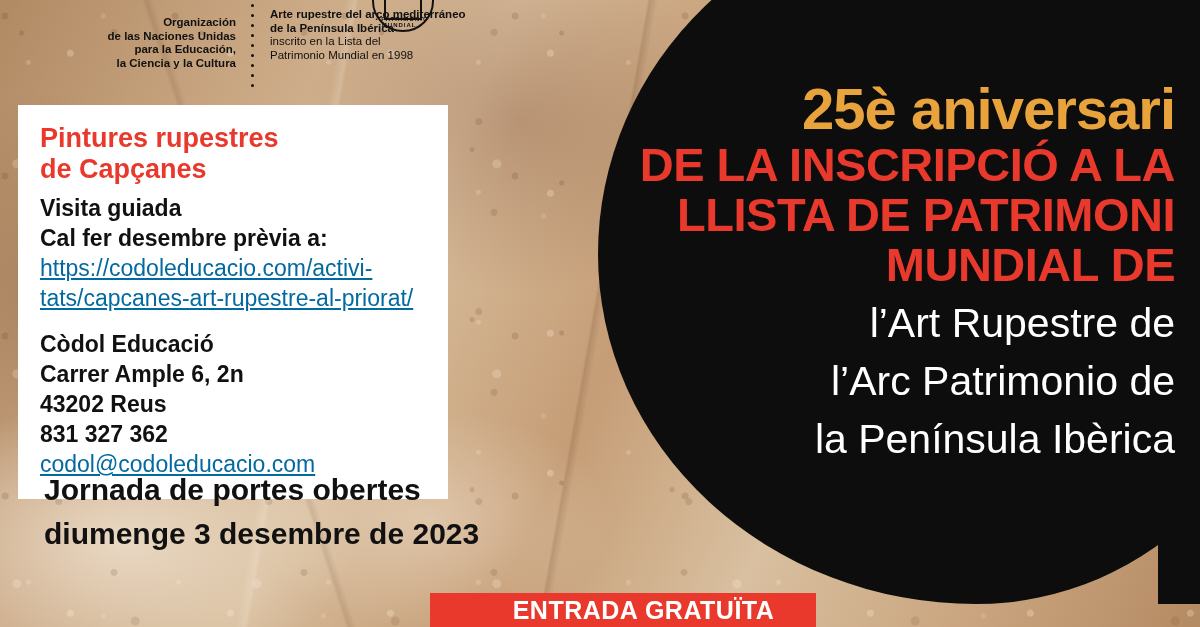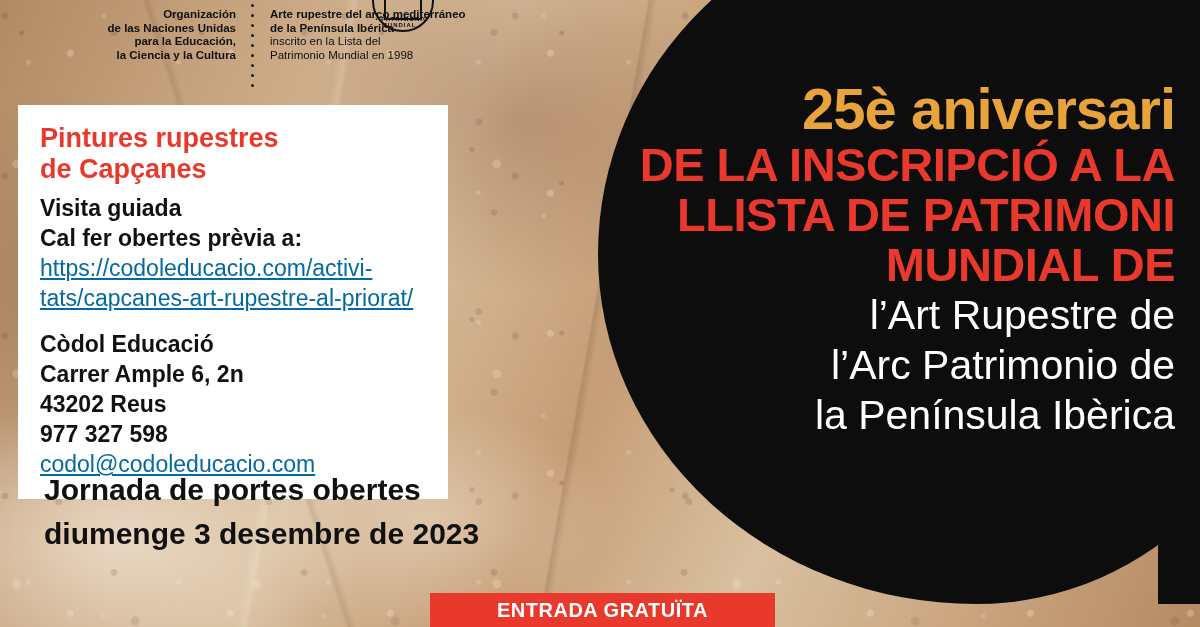--- a/index.html
+++ b/index.html
@@ -83,21 +83,21 @@
     z-index: 3;
     display: flex;
     align-items: flex-start;
     color: #111;
   }
   .unesco-text {
     font-size: 11.5px;
     line-height: 13.5px;
     text-align: right;
     font-weight: 700;
-    padding-top: 8px;
+    padding-top: 16px;
     width: 140px;
   }
   .unesco-dots {
     width: 14px;
     align-self: stretch;
     margin: 0 10px;
     position: relative;
   }
   .unesco-dots span {
     position: absolute;
@@ -221,38 +221,40 @@
     font-size: 47px;
     line-height: 50px;
     text-transform: uppercase;
     letter-spacing: -0.5px;
   }
   .h-white {
     color: #ffffff;
     font-weight: 400;
     font-size: 41px;
     line-height: 50px;
+    margin-top: 8px;
   }
 
   
   .free-banner {
     position: absolute;
     left: 430px;
     bottom: 0;
     width: 345px;
     height: 34px;
     background: #e8392c;
     color: #ffffff;
     font-weight: 700;
-    font-size: 20px;
+    font-size: 25px;
     letter-spacing: 0.5px;
     display: flex;
     align-items: center;
     justify-content: center;
     z-index: 6;
+    padding-left: 41px;
   }
 </style>
 </head>
 <body>
 
 <div class="poster">
   <div class="rock-texture"></div>
   <div class="rock-cracks"></div>
 
   <div class="black-blob"></div>
@@ -287,28 +289,28 @@
       <div class="cap">• PATRIMONIO MUNDIAL •</div>
     </div>
   </div>
 
   <div class="info-card">
     <div class="info-title">
       <div>Pintures rupestres</div>
       <div>de Capçanes</div>
     </div>
     <div class="info-line">Visita guiada</div>
-    <div class="info-line">Cal fer obertes prèvia a:</div>
+    <div class="info-line">Cal fer desembre prèvia a:</div>
     <a class="info-link" href="#">https://codoleducacio.com/activi-</a>
     <a class="info-link" href="#">tats/capcanes-art-rupestre-al-priorat/</a>
     <div class="info-gap"></div>
     <div class="info-line">Còdol Educació</div>
     <div class="info-line">Carrer Ample 6, 2n</div>
     <div class="info-line">43202 Reus</div>
-    <div class="info-line">977 327 598</div>
+    <div class="info-line">831 327 362</div>
     <a class="info-link" href="#">codol@codoleducacio.com</a>
   </div>
 
   <div class="opendays">
     <div>Jornada de portes obertes</div>
     <div>diumenge 3 desembre de 2023</div>
   </div>
 
   <div class="headline">
     <div class="h-anniv">25è aniversari</div>

